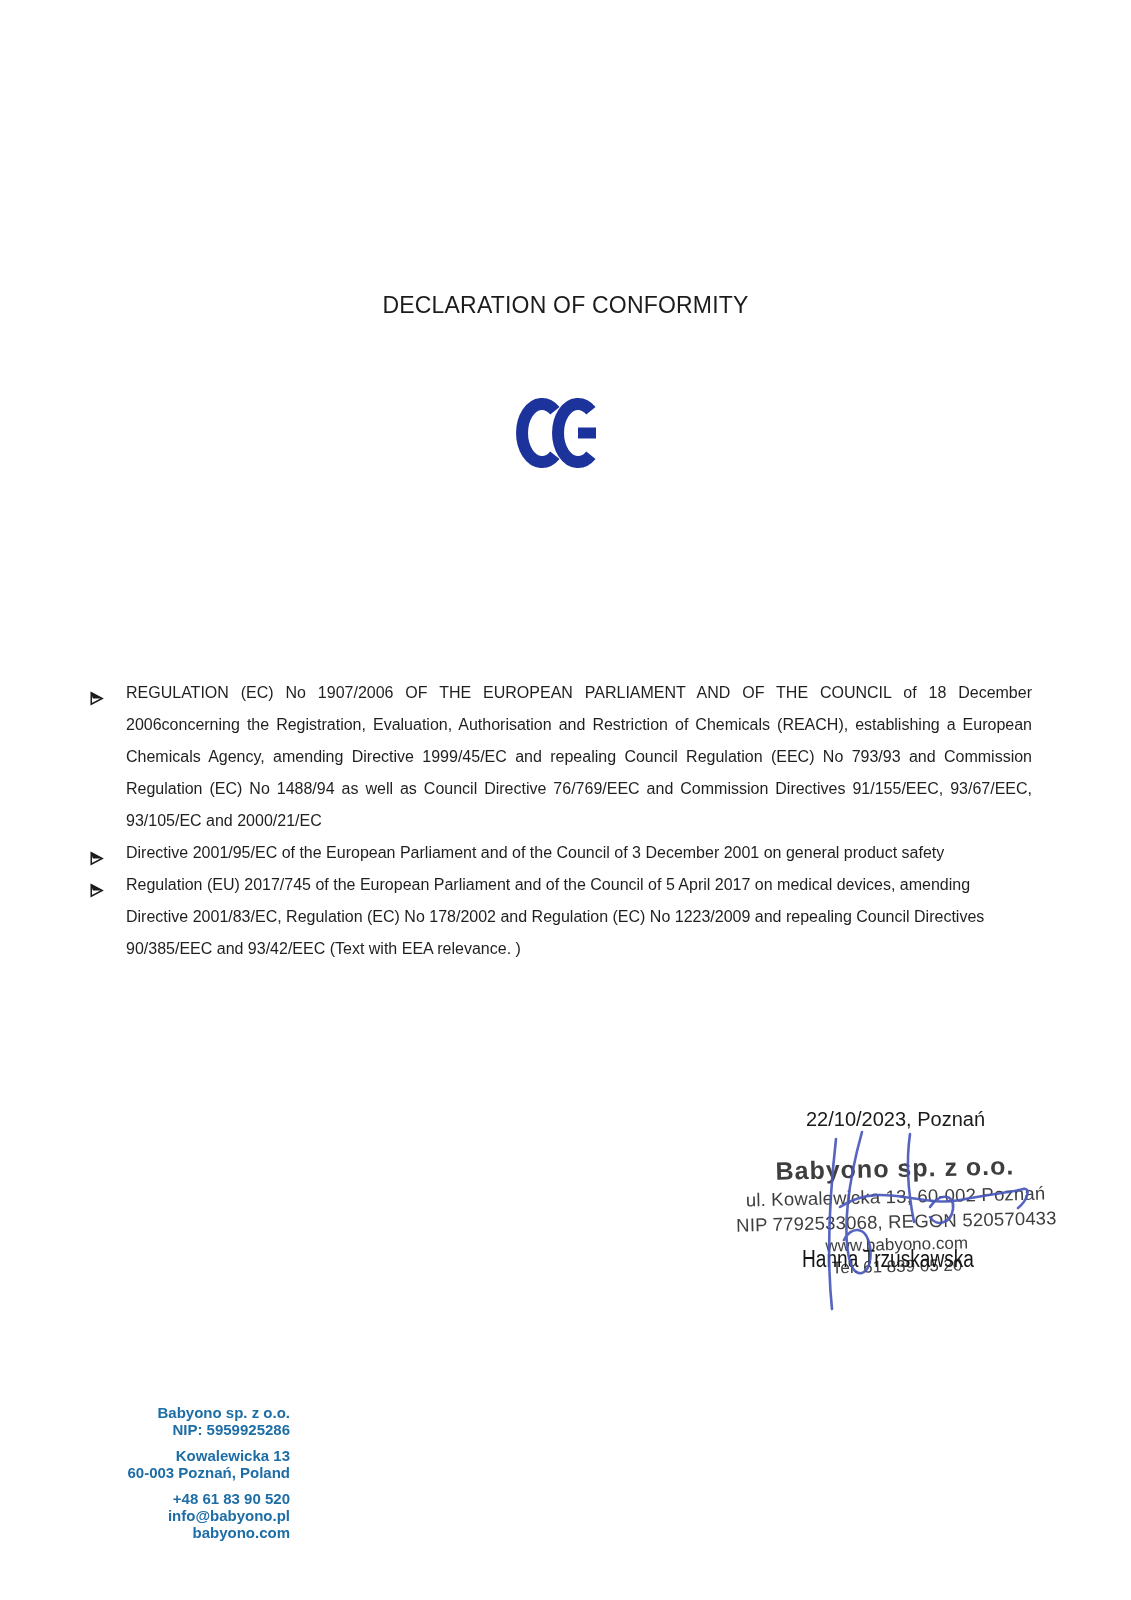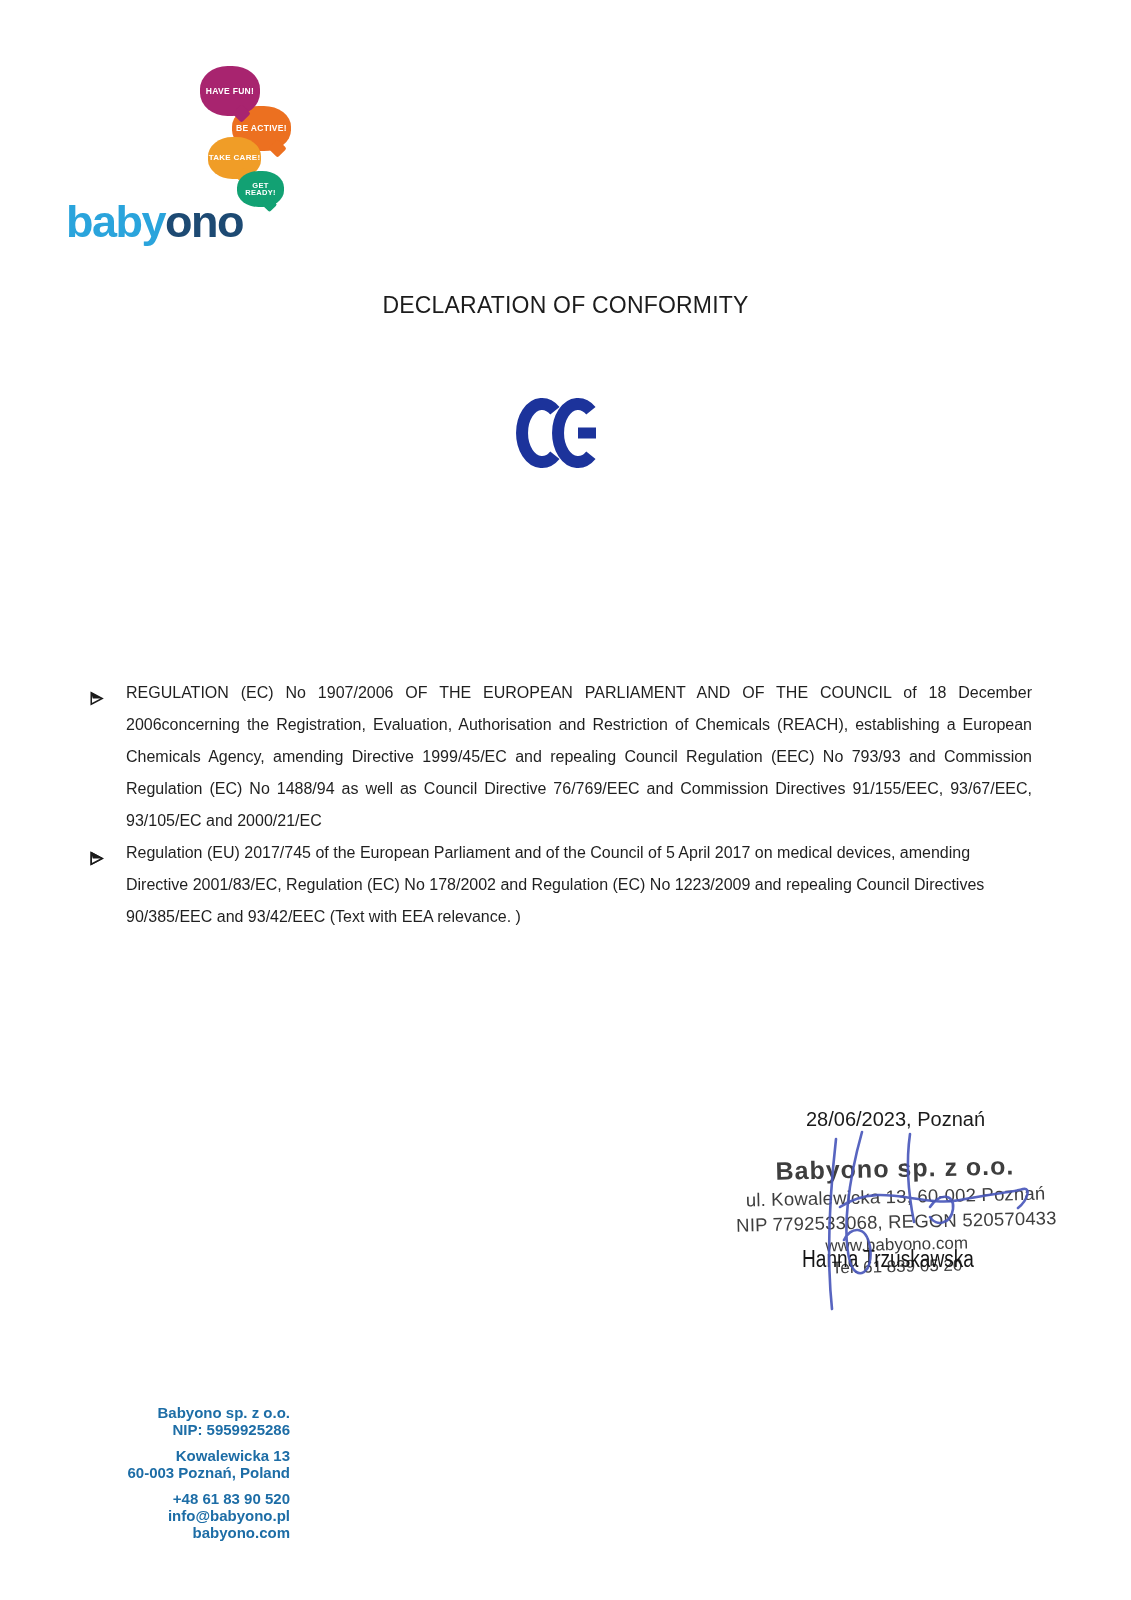--- a/index.html
+++ b/index.html
@@ -79,27 +79,20 @@
     position:absolute; left:40px; top:1404px; width:250px; text-align:right;
     color:#1d6da6; font-weight:bold; font-size:15px; line-height:17px;
   }
   .f-gap { margin-top:9px; }
 </style>
 </head>
 <body>
 
 <div class="page">
 
-  <div class="logo">
-    <div class="bubble b1" style="background-color: rgb(168, 36, 111);">HAVE FUN!</div>
-    <div class="bubble b2" style="background-color: rgb(236, 112, 32);">BE ACTIVE!</div>
-    <div class="bubble b3" style="background-color: rgb(240, 157, 39);">TAKE CARE!</div>
-    <div class="bubble b4" style="background-color: rgb(18, 161, 115);">GET READY!</div>
-    <div class="wordmark"><span class="wm-baby">baby</span><span class="wm-ono">ono</span></div>
-  </div>
 
   <h1 class="title">DECLARATION OF CONFORMITY</h1>
 
   <div class="ce">
     <svg width="86" height="74" viewBox="0 0 86 72">
       <path d="M 38.9,13.8 A 20 29 0 1 0 38.9,58.2" fill="none" stroke="#1c339b" stroke-width="12"></path>
       <path d="M 74.9,13.8 A 20 29 0 1 0 74.9,58.2" fill="none" stroke="#1c339b" stroke-width="12"></path>
       <path d="M 62,36 L 80,36" fill="none" stroke="#1c339b" stroke-width="11"></path>
     </svg>
   </div>
@@ -116,33 +109,34 @@
       </span>
       <span>REGULATION (EC) No 1907/2006 OF THE EUROPEAN PARLIAMENT AND OF THE COUNCIL of 18 December 2006concerning the Registration, Evaluation, Authorisation and Restriction of Chemicals (REACH), establishing a European Chemicals Agency, amending Directive 1999/45/EC and repealing Council Regulation (EEC) No 793/93 and Commission Regulation (EC) No 1488/94 as well as Council Directive 76/769/EEC and Commission Directives 91/155/EEC, 93/67/EEC, 93/105/EC and 2000/21/EC</span>
     </li>
     <li>
       <span class="marker">
         <svg width="18" height="15" viewBox="0 0 13 13">
           <polygon points="1.5,1.5 11,6.5 1.5,11.5" fill="#fff" stroke="#1a1a1a" stroke-width="1.3"></polygon>
           <polygon points="1.5,1.5 11,6.5 2.8,6.5" fill="#1a1a1a"></polygon>
         </svg>
       </span>
+      <span>Directive 2001/95/EC of the European Parliament and of the Council of 3 December 2001 on general product safety</span>
     </li>
     <li>
       <span class="marker">
         <svg width="18" height="15" viewBox="0 0 13 13">
           <polygon points="1.5,1.5 11,6.5 1.5,11.5" fill="#fff" stroke="#1a1a1a" stroke-width="1.3"></polygon>
           <polygon points="1.5,1.5 11,6.5 2.8,6.5" fill="#1a1a1a"></polygon>
         </svg>
       </span>
       <span>Regulation (EU) 2017/745 of the European Parliament and of the Council of 5 April 2017 on medical devices, amending Directive 2001/83/EC, Regulation (EC) No 178/2002 and Regulation (EC) No 1223/2009 and repealing Council Directives 90/385/EEC and 93/42/EEC (Text with EEA relevance. )</span>
     </li>
   </ul>
 
-  <div class="dateline">28/06/2023, Poznań</div>
+  <div class="dateline">22/10/2023, Poznań</div>
 
   <div class="stamp">
     <div class="s-company">Babyono sp. z o.o.</div>
     <div class="s-line">ul. Kowalewicka 13, 60-002 Poznań</div>
     <div class="s-line">NIP 7792533068, REGON 520570433</div>
     <div class="s-small">www.babyono.com</div>
     <div class="s-small">Tel. 61 839 05 20</div>
   </div>
 
   <div class="signer">Hanna Trzuskawska</div>

